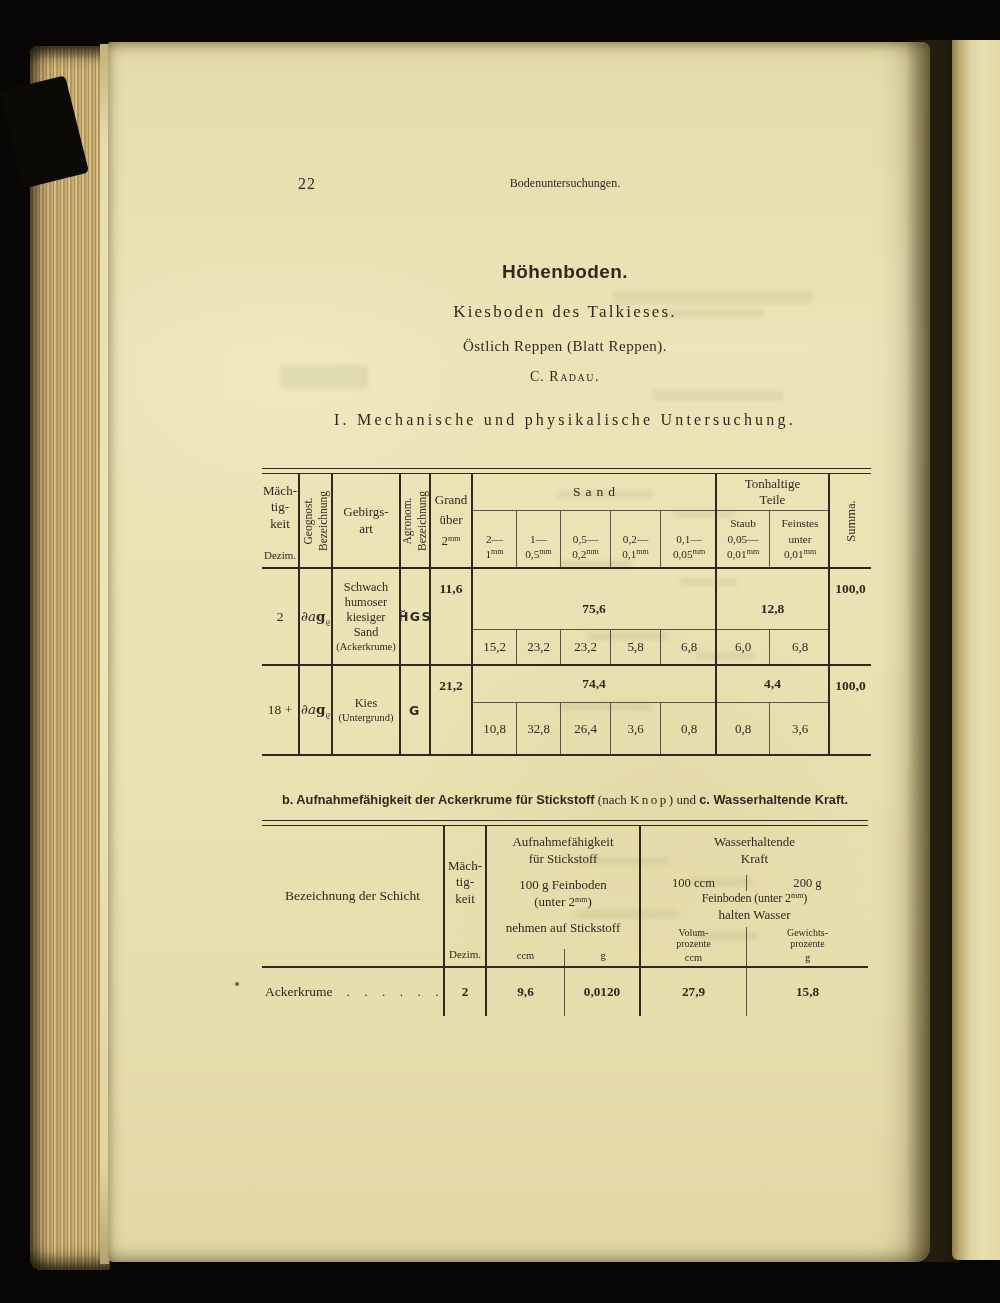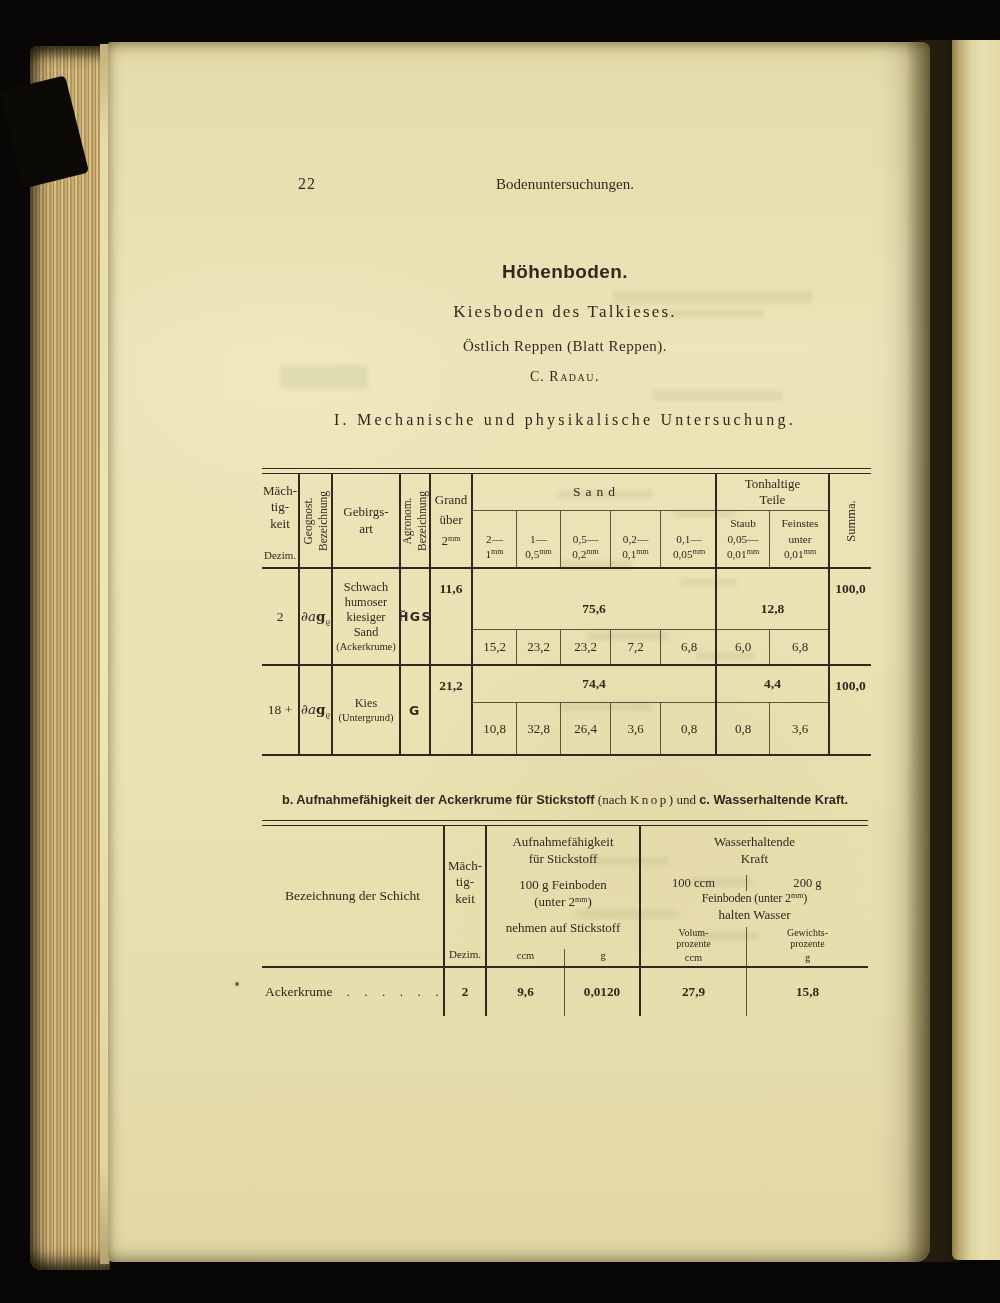--- a/index.html
+++ b/index.html
@@ -22,21 +22,21 @@
     box-shadow:inset 0 10px 12px -8px rgba(95,80,40,.55),inset 0 -12px 14px -9px rgba(95,80,40,.5),
                inset 10px 0 14px -9px rgba(110,92,48,.6),inset -28px 0 38px -18px rgba(80,66,30,.75);}
   .gutter{position:absolute;left:906px;top:40px;width:52px;height:1222px;
     background:linear-gradient(90deg,rgba(62,53,24,0),rgba(62,53,24,.5) 45%,rgba(38,32,13,.85) 72%,rgba(62,53,24,.35));}
   .rpage{position:absolute;left:952px;top:40px;width:48px;height:1220px;border-radius:0 0 0 6px;
     background:linear-gradient(90deg,#8d7c46 0,#baa86f 14%,#ddd3a0 38%,#e7dfb0 65%,#e2d8a5 100%);}
   
   .abs{position:absolute;}
   .ctr{left:150px;width:614px;text-align:center;}
   .pgnum{left:190px;top:133px;font-size:16px;letter-spacing:1px;}
-  .runhead{top:134px;font-size:15px;}
+  .runhead{top:134px;font-size:12px;}
   .sans-b{font-family:"Liberation Sans","DejaVu Sans",sans-serif;font-weight:bold;}
   .title{top:219px;font-size:19px;letter-spacing:.4px;}
   .subtitle{top:260px;font-size:17px;letter-spacing:2.2px;}
   .location{top:296px;font-size:15px;letter-spacing:.5px;}
   .author{top:327px;font-size:14px;letter-spacing:1px;}
   .smallcaps{font-variant:small-caps;letter-spacing:1.5px;}
   .sec1{top:369px;font-size:16px;letter-spacing:3.2px;}
   .sec1a{top:403px;font-size:13.5px;letter-spacing:.3px;}
   .sec2{top:750px;font-size:12.8px;}
   .sec2 .rser{font-family:"Liberation Serif","DejaVu Serif",serif;font-weight:normal;font-size:13px;}
@@ -230,21 +230,21 @@
         </div>
         <div class="cell b2 rb flexc agro">H̆GS</div>
         <div class="cell b2 rb topnum">11,6</div>
         <div class="cell b2 rb">
           <div class="grp-body">
             <div class="grp-total h40">75,6</div>
             <div class="grp-vals sand-cols">
               <div class="valc b1">15,2</div>
               <div class="valc b1">23,2</div>
               <div class="valc b1">23,2</div>
-              <div class="valc b1">7,2</div>
+              <div class="valc b1">5,8</div>
               <div class="valc">6,8</div>
             </div>
           </div>
         </div>
         <div class="cell b2 rb">
           <div class="grp-body">
             <div class="grp-total h40">12,8</div>
             <div class="grp-vals ton-cols">
               <div class="valc b1">6,0</div>
               <div class="valc">6,8</div>

